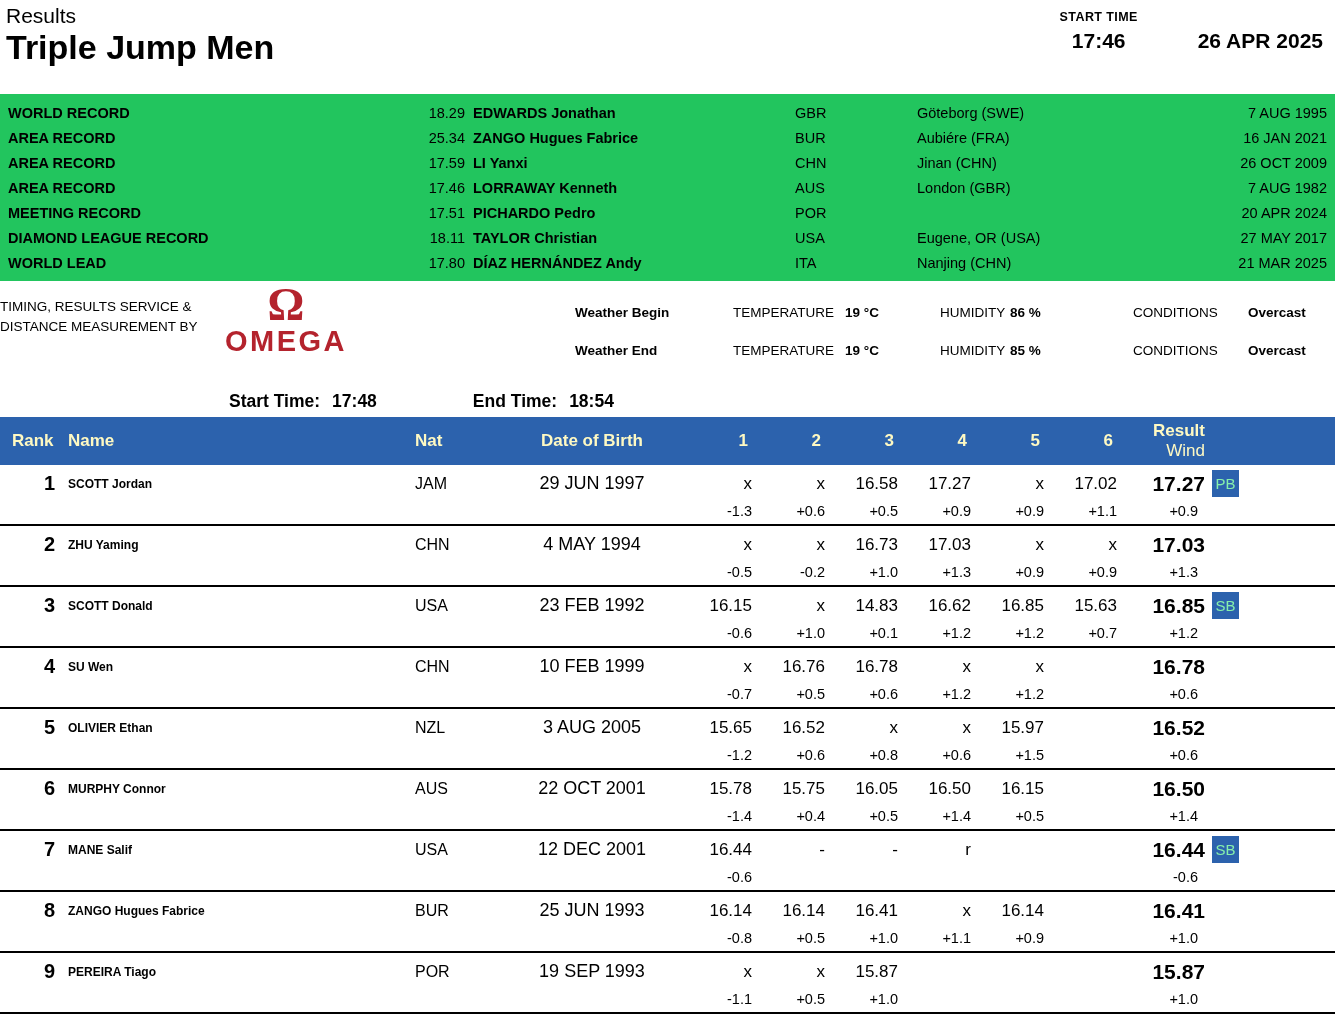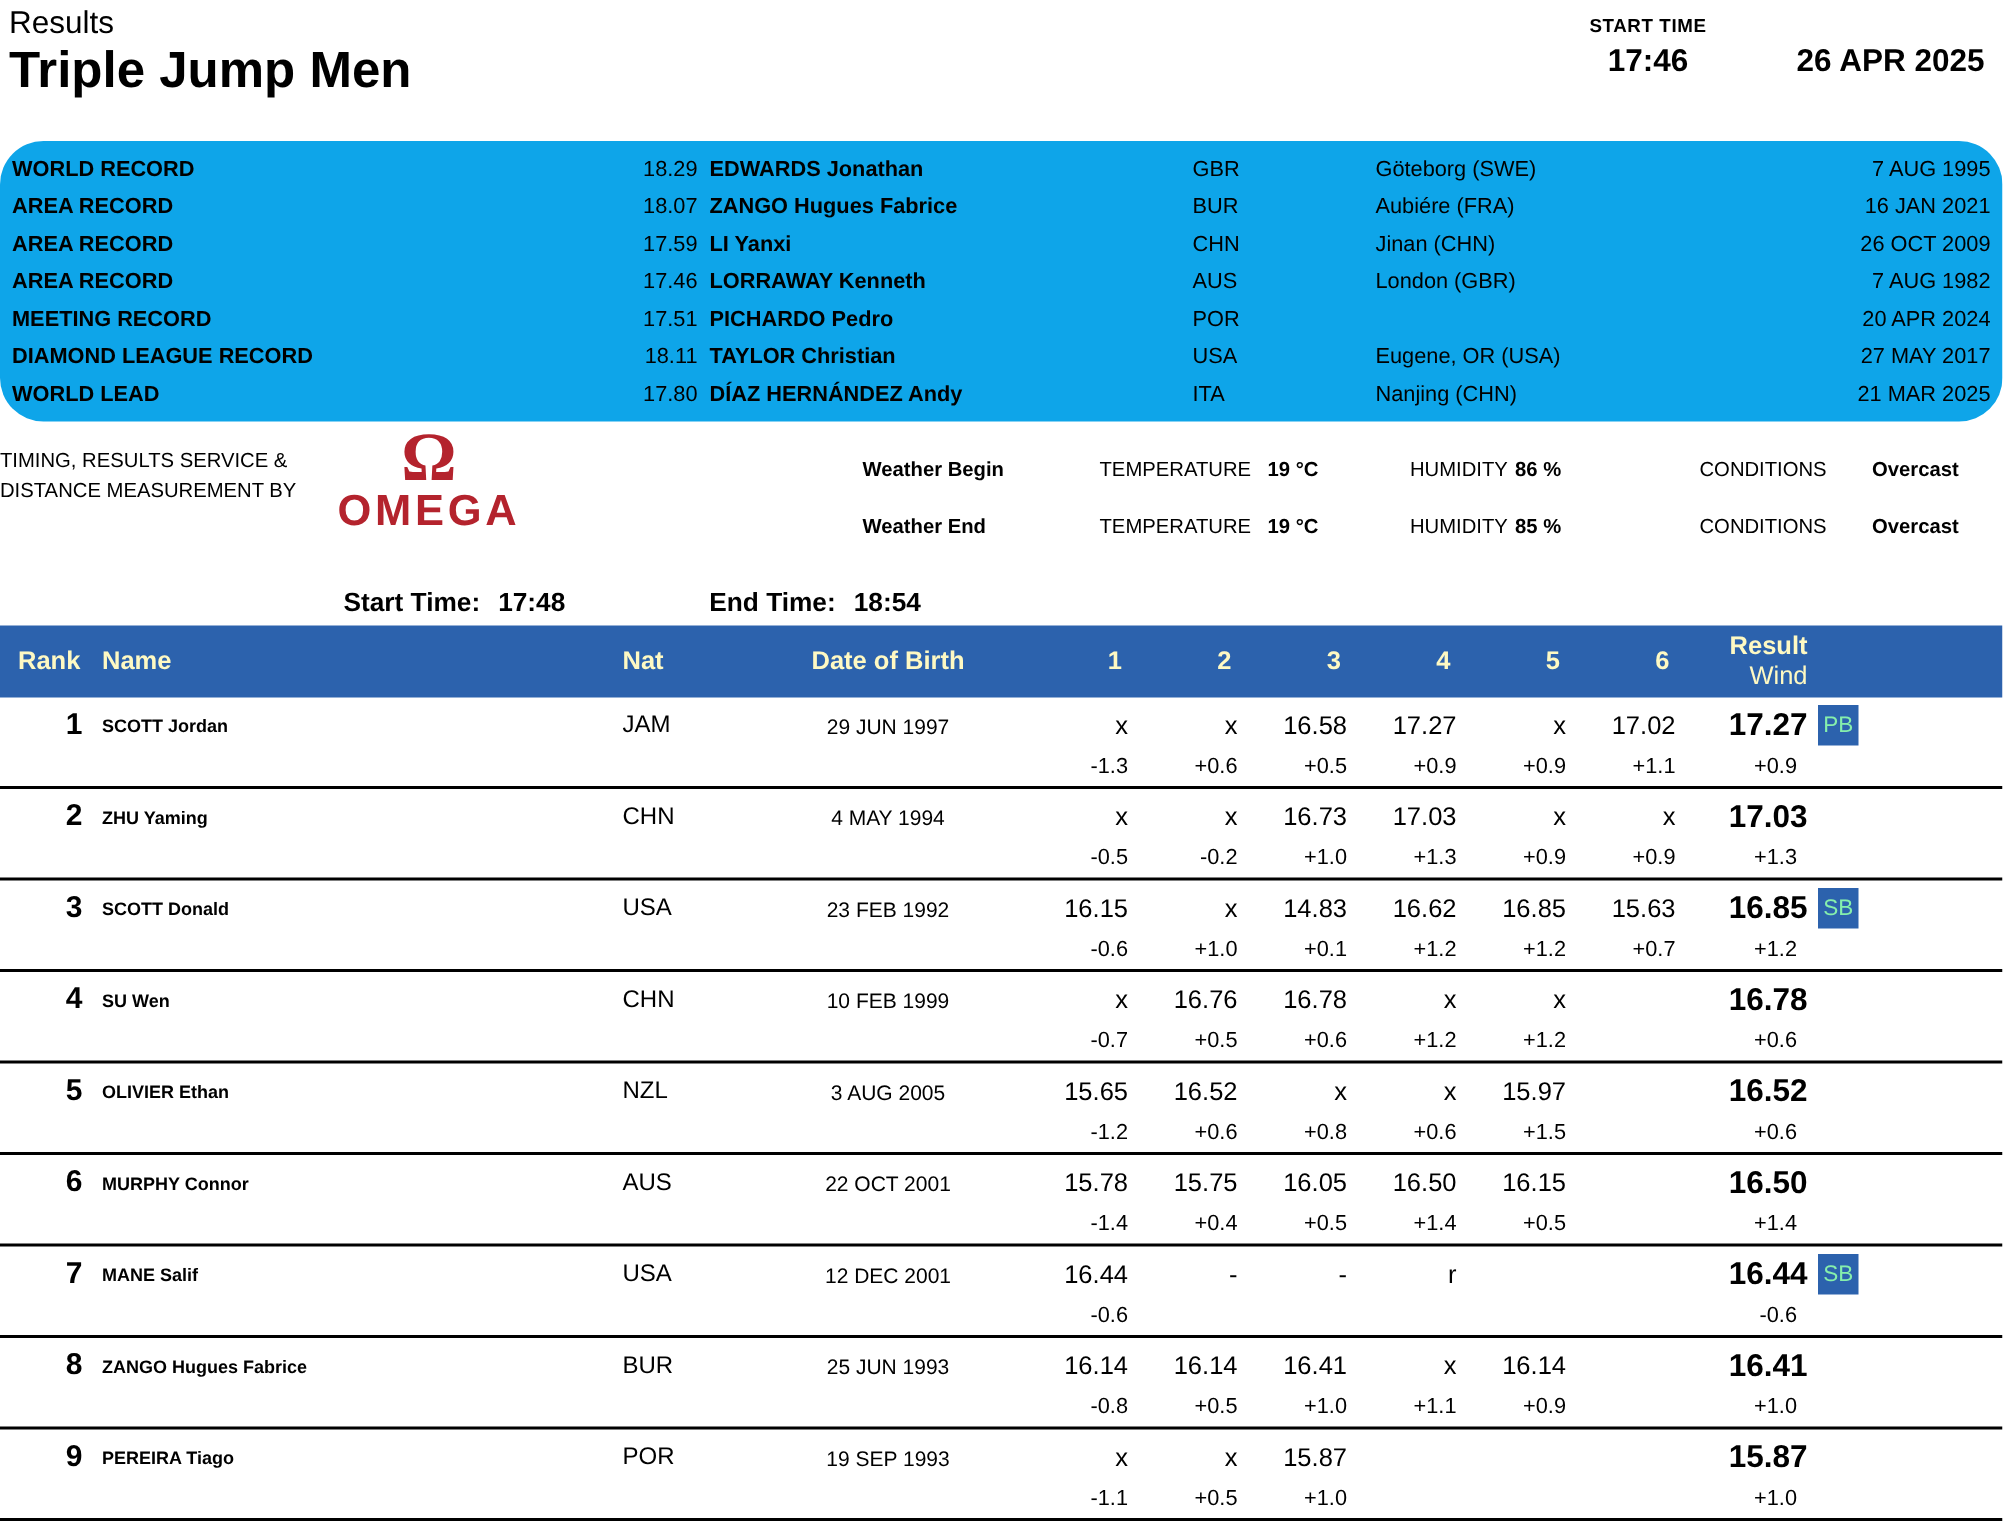--- a/index.html
+++ b/index.html
@@ -60,21 +60,21 @@
   .c-res  { width: 88px;  text-align: right; line-height: 1.18; }
   .c-res .wind-sub { font-weight: normal; }
   .c-badge { width: 130px; }
   .rows-container { border-bottom: 2px solid #000; }
   .row { border-top: 2px solid #000; }
   .row:first-child { border-top: none; }
   .marks-line { display: flex; align-items: center; height: 34px; padding-top: 3px; }
   .r-rank { width: 60px;  font-size: 20px; font-weight: bold; text-align: right; padding-right: 5px; }
   .r-name { width: 355px; font-size: 12px; font-weight: bold; padding-left: 8px; white-space: nowrap; }
   .r-nat  { width: 90px;  font-size: 16px; }
-  .r-dob  { width: 174px; font-size: 14px; text-align: center; }
+  .r-dob  { width: 174px; font-size: 18px; text-align: center; }
   .r-att  { width: 73px;  font-size: 17px; text-align: right; }
   .r-res  { width: 88px;  font-size: 21px; font-weight: bold; text-align: right; }
   .r-badge-cell { width: 130px; display: flex; align-items: center; }
   .badge { margin-left: 7px; width: 27px; height: 27px; color: #86efac; font-size: 15px;
            display: flex; align-items: center; justify-content: center; }
   .winds-line { display: flex; align-items: center; height: 25px; padding-bottom: 2px; font-size: 14.5px; }
   .w-lead { width: 679px; }
   .w-att  { width: 73px; text-align: right; }
   .w-res  { width: 88px; text-align: right; padding-right: 7px; }
 </style>
@@ -88,32 +88,32 @@
   </div>
   <div class="top-right">
     <div class="st-block">
       <div class="st-label">START TIME</div>
       <div class="st-value">17:46</div>
     </div>
     <div class="hdr-date">26 APR 2025</div>
   </div>
 </div>
 
-<div class="records" style="background: #0ea5e9; border-radius: 29px;">
+<div class="records" style="background: #22c55e;">
     <div class="record-row">
       <div class="rec-label">WORLD RECORD</div>
       <div class="rec-mark">18.29</div>
       <div class="rec-name">EDWARDS Jonathan</div>
       <div class="rec-nat">GBR</div>
       <div class="rec-venue">Göteborg (SWE)</div>
       <div class="rec-date">7 AUG 1995</div>
     </div>
     <div class="record-row">
       <div class="rec-label">AREA RECORD</div>
-      <div class="rec-mark">18.07</div>
+      <div class="rec-mark">25.34</div>
       <div class="rec-name">ZANGO Hugues Fabrice</div>
       <div class="rec-nat">BUR</div>
       <div class="rec-venue">Aubiére (FRA)</div>
       <div class="rec-date">16 JAN 2021</div>
     </div>
     <div class="record-row">
       <div class="rec-label">AREA RECORD</div>
       <div class="rec-mark">17.59</div>
       <div class="rec-name">LI Yanxi</div>
       <div class="rec-nat">CHN</div>

